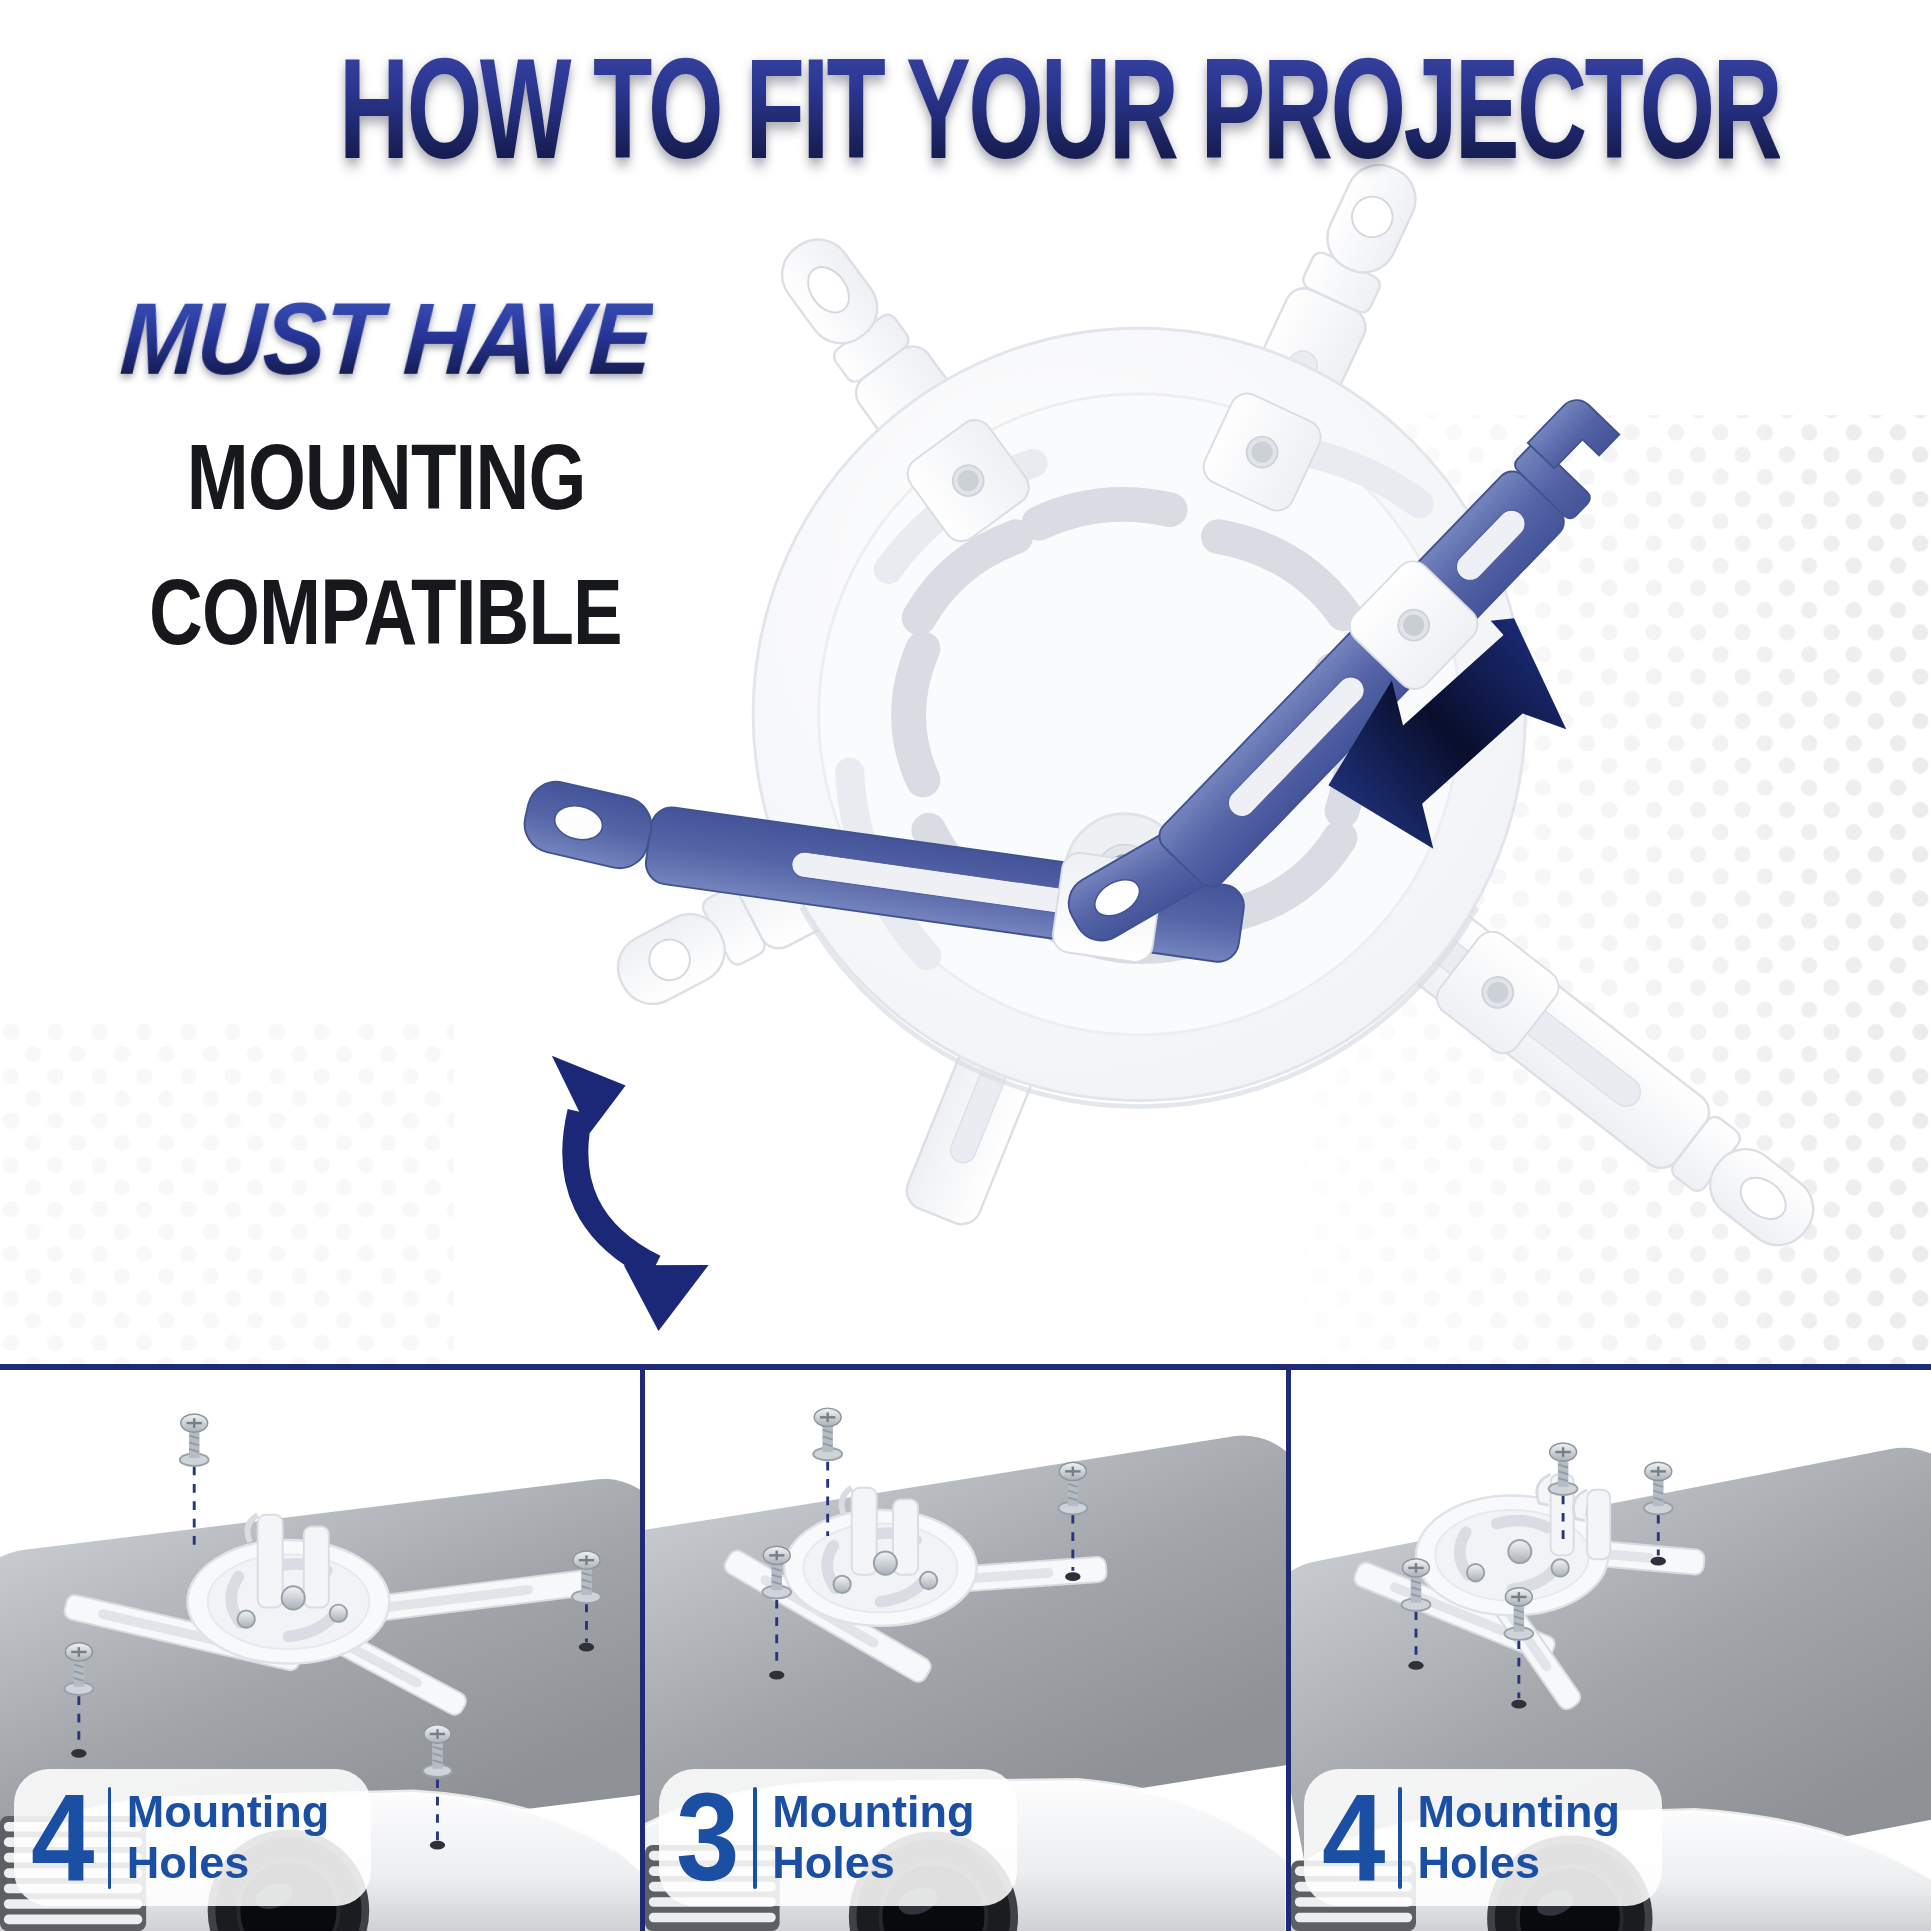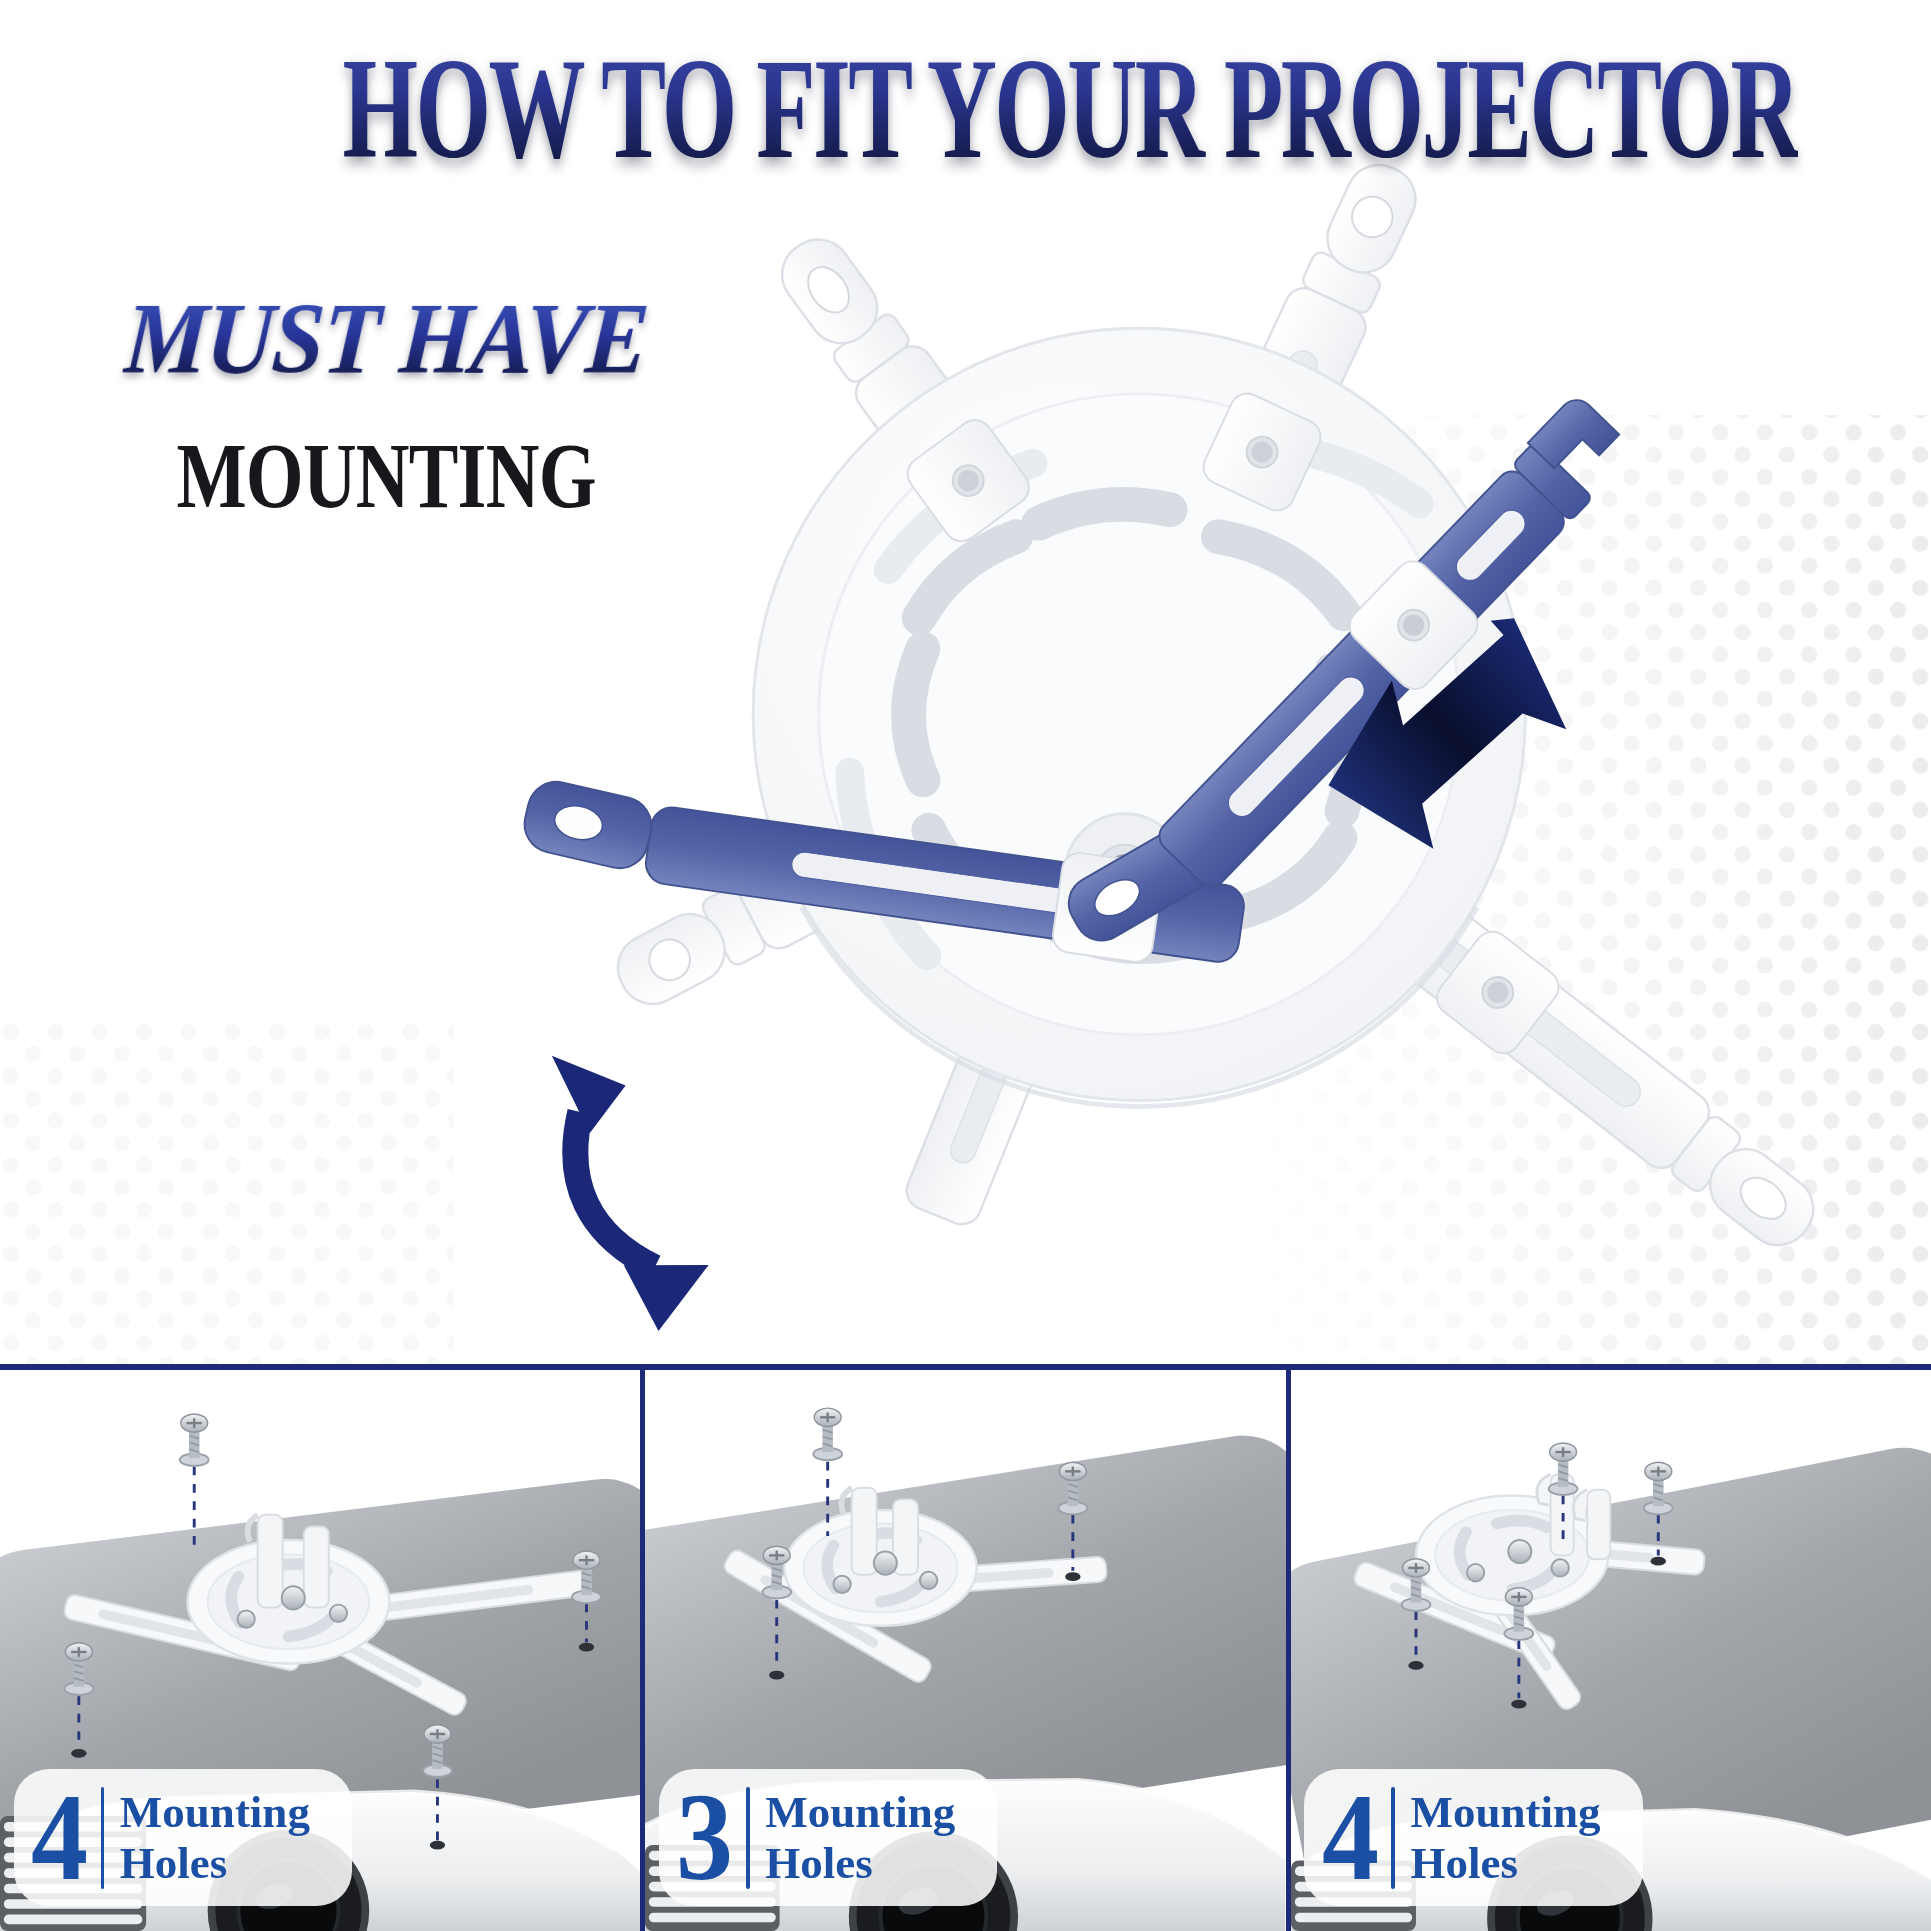--- a/index.html
+++ b/index.html
@@ -1,17 +1,17 @@
 <!DOCTYPE html>
 <html><head>
 <meta charset="utf-8">
 <style>
   html,body{margin:0;padding:0;}
   .page{position:relative;width:1931px;height:1931px;background:#ffffff;overflow:hidden;
-        font-family:Liberation Serif, serif;}
+        font-family:Liberation Sans, sans-serif;}
   
   .title-wrap{position:absolute;top:27px;left:0;width:1931px;text-align:center;z-index:5;}
   .title-text{display:inline-block;font-size:143px;font-weight:700;letter-spacing:-3.9px;
     transform:scaleX(0.68);transform-origin:center;
     background:linear-gradient(180deg,#3d4aa8 0%,#2a3690 38%,#0c102f 100%);
     -webkit-background-clip:text;background-clip:text;color:transparent;
     filter:drop-shadow(0 6.8px 6.8px rgba(10,12,35,0.40));white-space:nowrap;}
   
   .callout{position:absolute;top:285px;left:53px;width:666px;text-align:center;z-index:5;line-height:108px;}
   .co-line{display:block;}
@@ -110,20 +110,21 @@
     </defs>
   </svg>
 
   <div class="title-wrap">
     <span class="title-text">HOW TO FIT YOUR PROJECTOR</span>
   </div>
 
   <div class="callout">
     <span class="co-line"><span class="co-blue">MUST HAVE</span></span>
     <span class="co-line"><span class="co-black">MOUNTING</span></span>
+    <span class="co-line"><span class="co-black">COMPATIBLE</span></span>
   </div>
 
   <svg class="hero-svg" viewBox="0 0 2000 1413">
 
     <rect x="1300" y="430" width="700" height="983" fill="url(#dots)" mask="url(#fadeMask)"></rect>
     <rect x="0" y="1060" width="470" height="353" fill="url(#dots)" opacity="0.35"></rect>
 
     <g transform="translate(1180,740) rotate(112)">
       <rect class="wfill" x="140" y="-40" width="420" height="80" rx="20"></rect>
       <rect class="slot" x="190" y="-13" width="310" height="26" rx="13"></rect>

